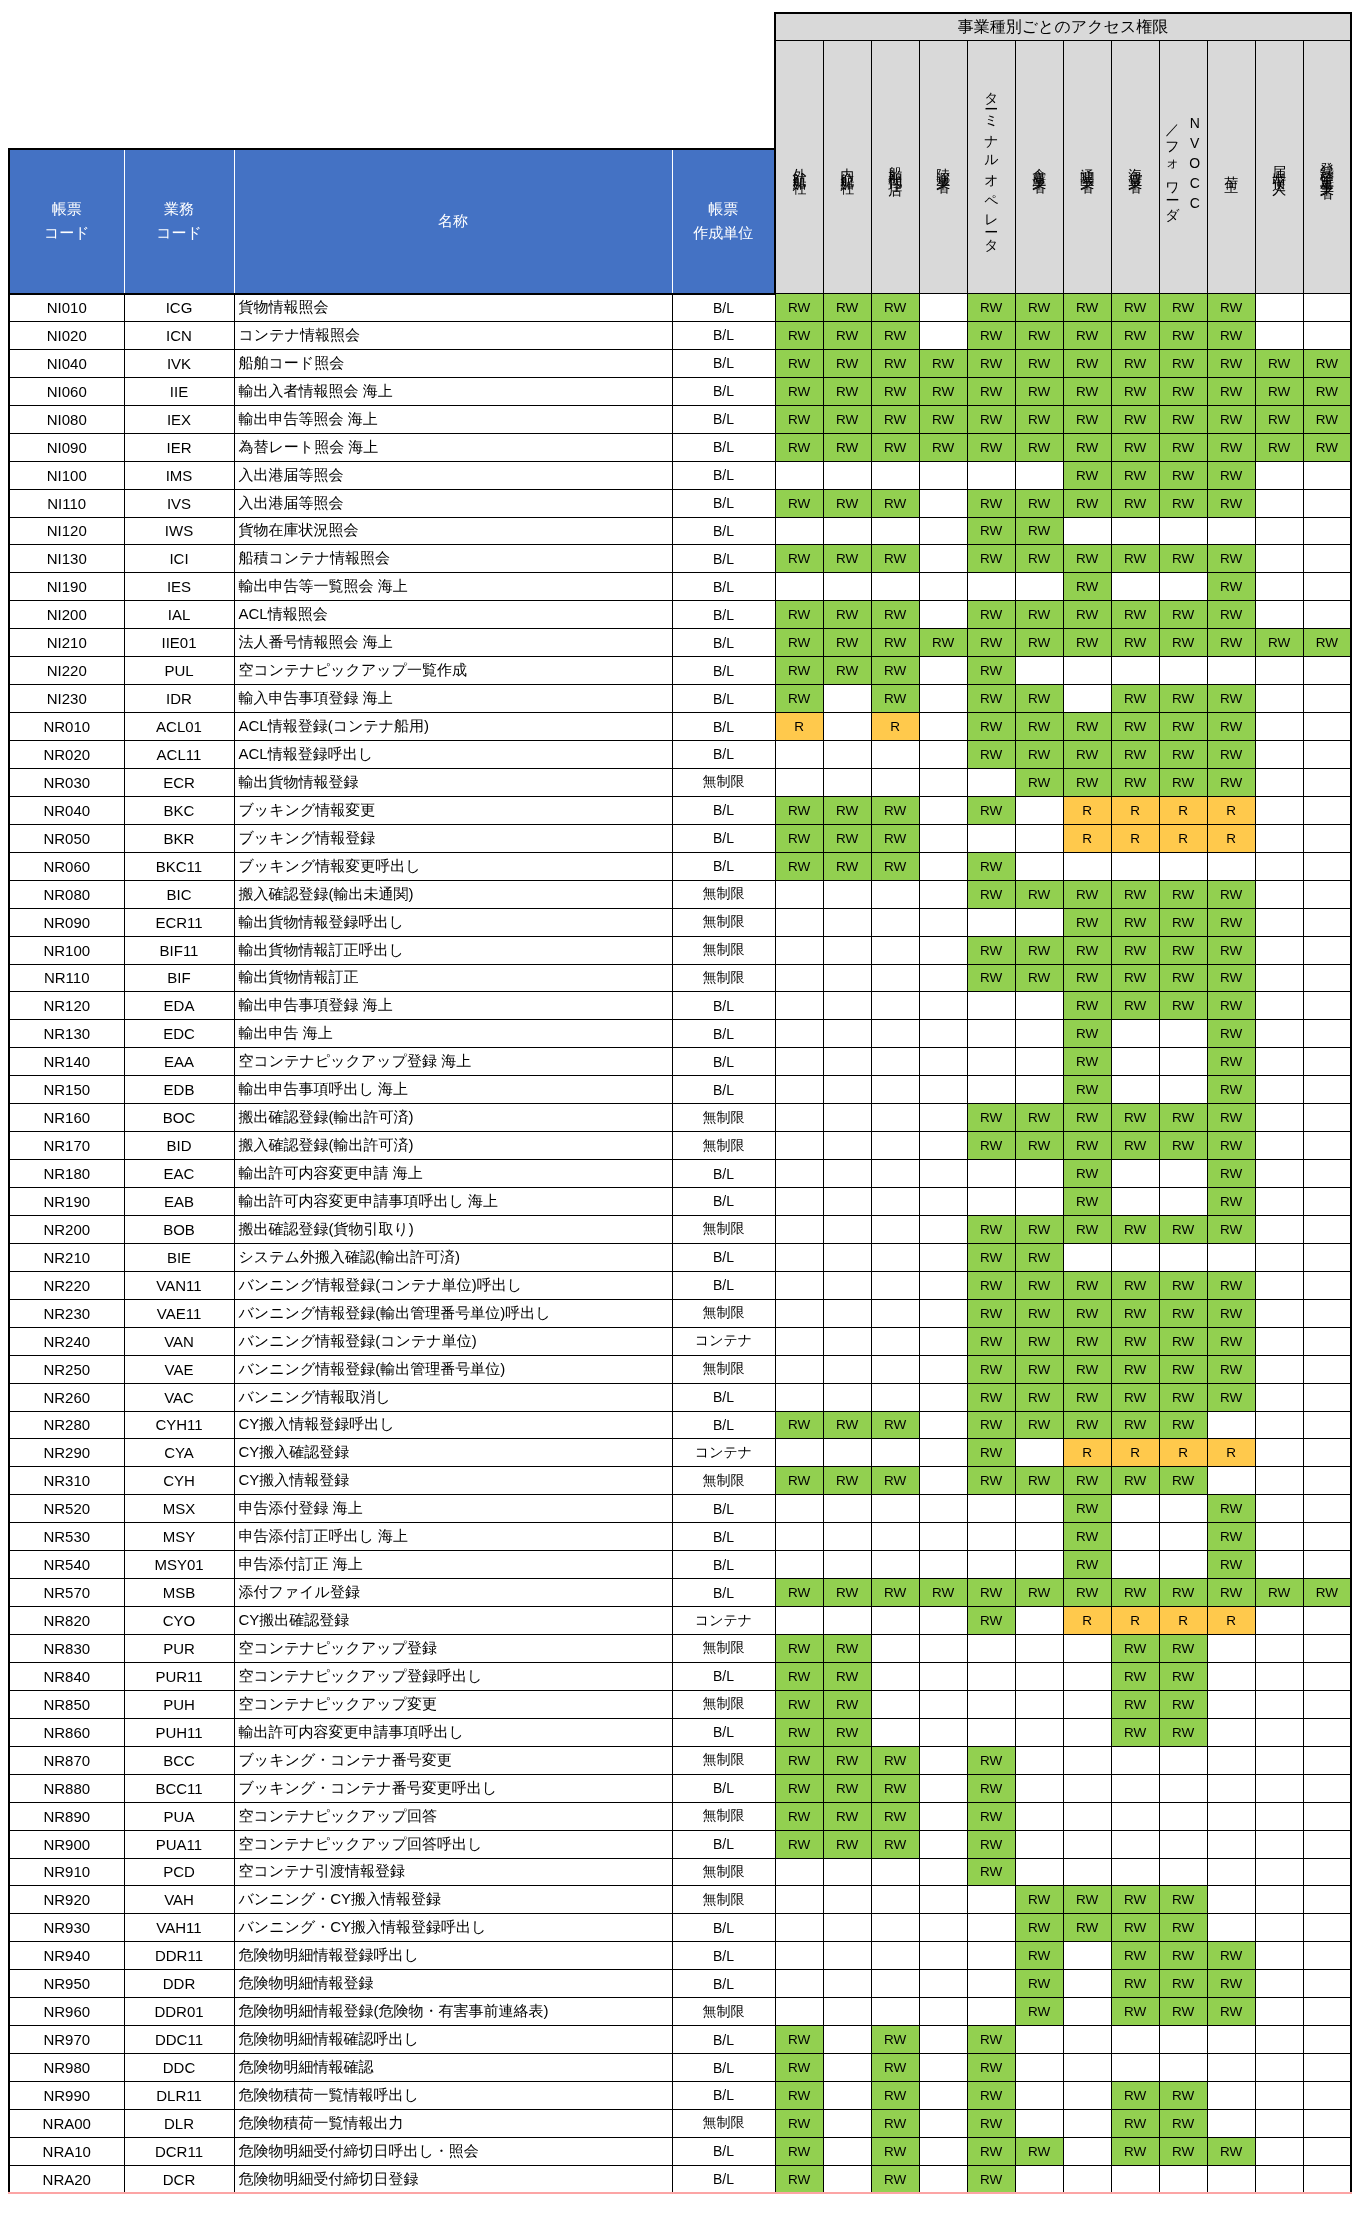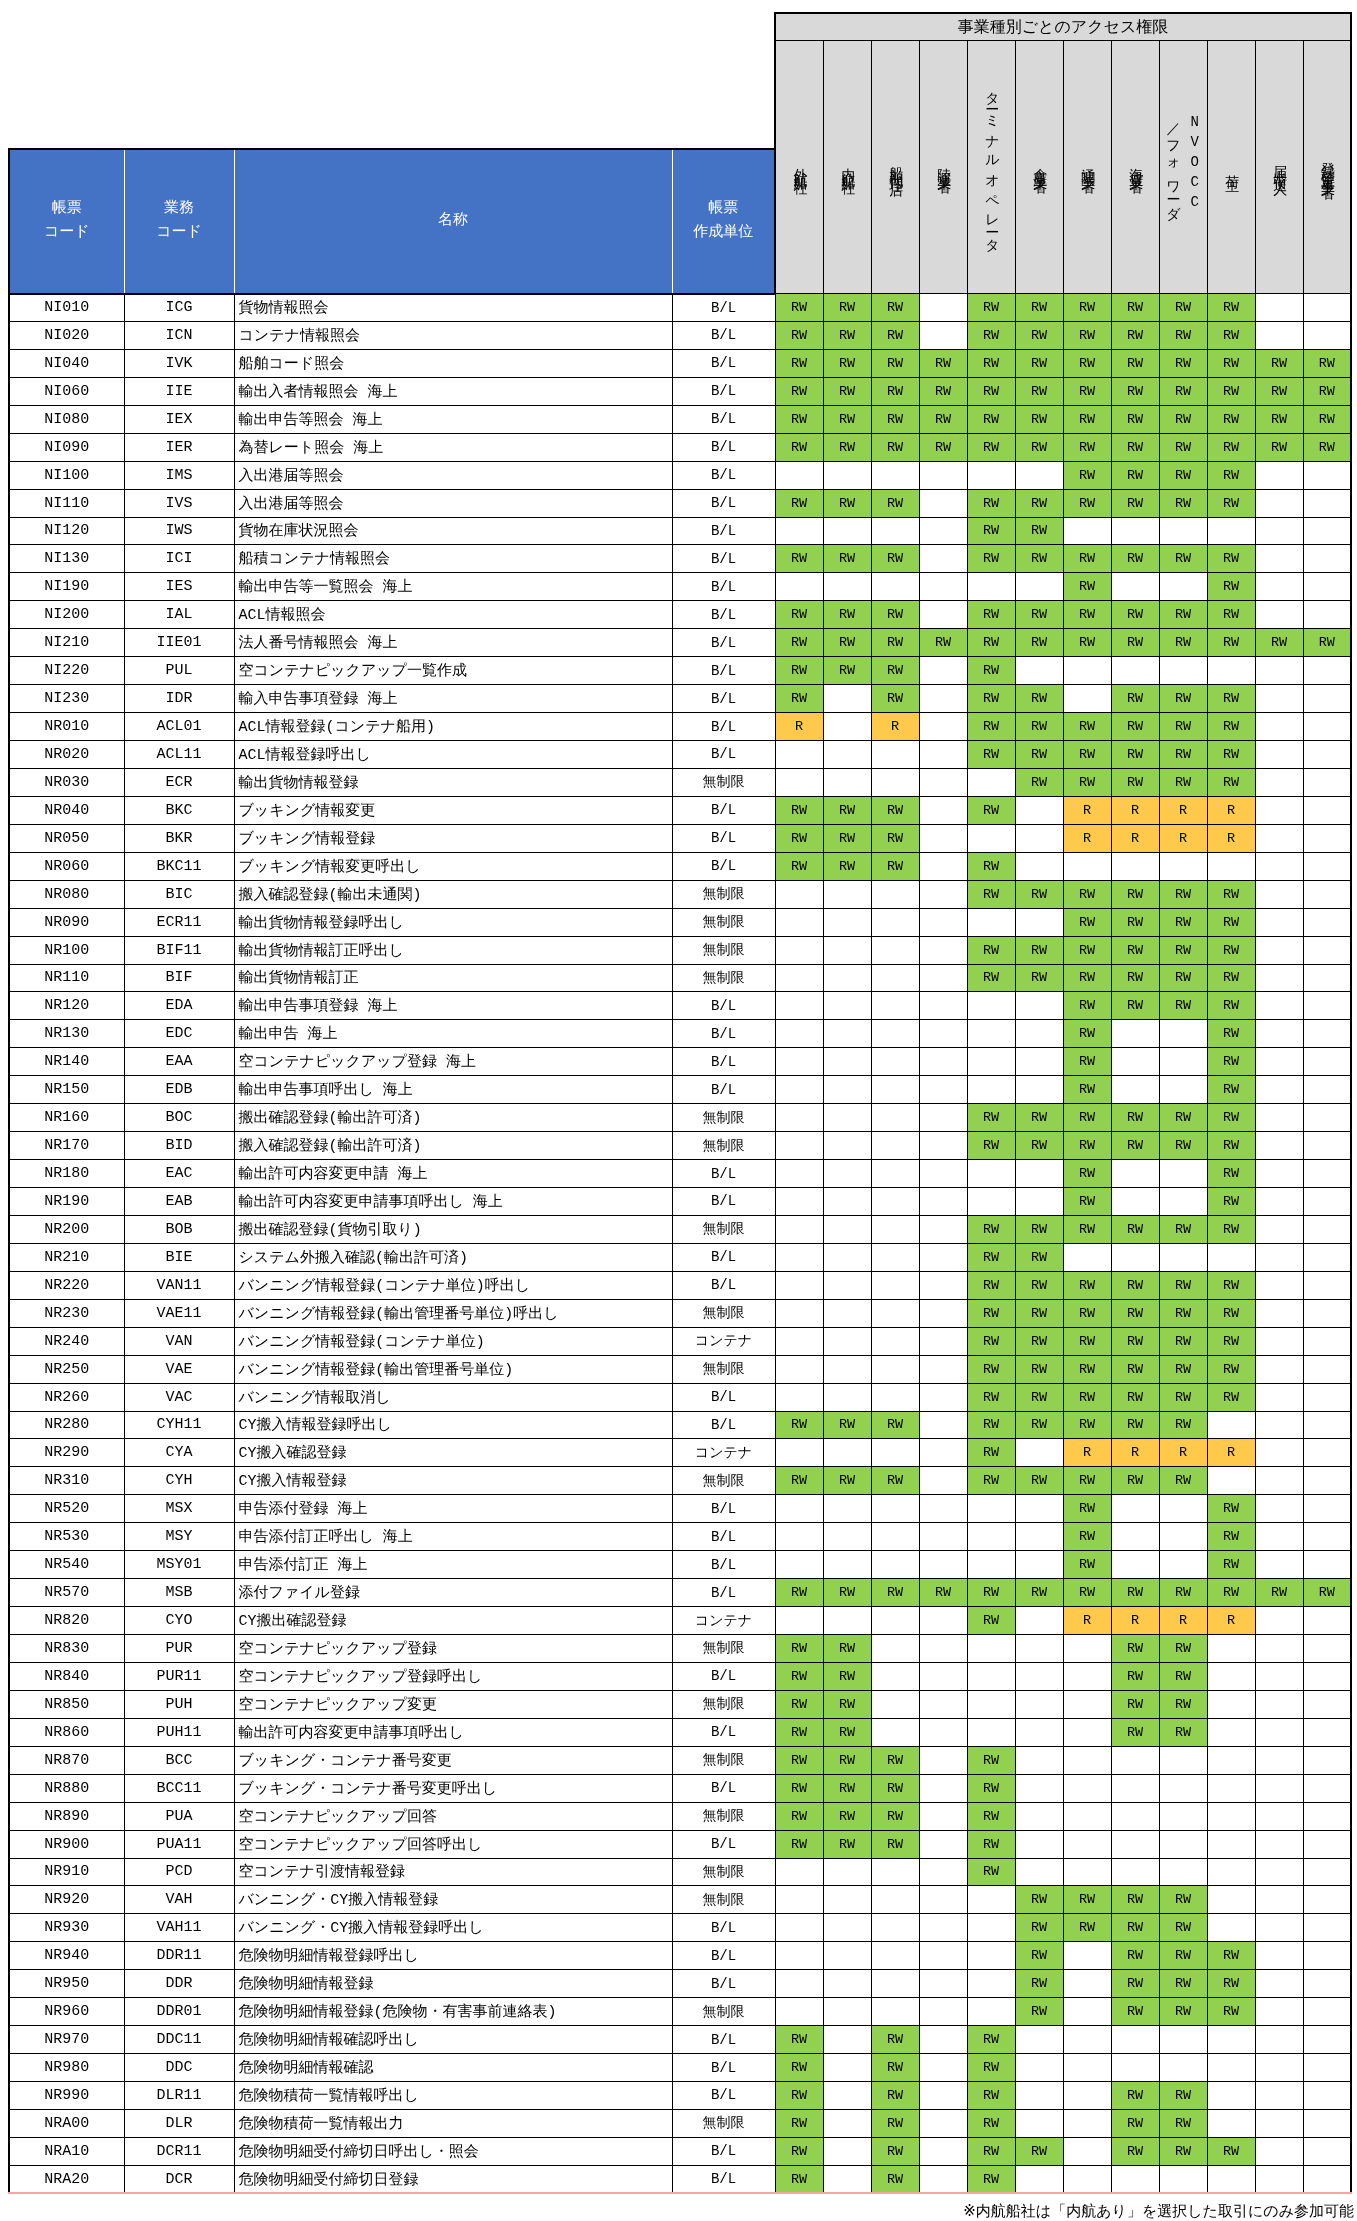--- a/index.html
+++ b/index.html
@@ -1,18 +1,18 @@
 <!DOCTYPE html>
 <html><head>
 <meta charset="utf-8">
 <style>
   html,body{margin:0;padding:0;background:#fff;}
   body{width:1357px;height:2221px;font-family:"Liberation Sans","DejaVu Sans",sans-serif;color:#000;}
   .page{position:relative;width:1357px;height:2221px;overflow:hidden;}
-  table.grid{border-collapse:collapse;table-layout:fixed;margin:12px 0 8px 8px;font-family:Liberation Mono, monospace;}
+  table.grid{border-collapse:collapse;table-layout:fixed;margin:12px 0 8px 8px;}
   
   td.spacer{border:none;background:#fff;}
   th.title{background:#D9D9D9;border:1px solid #000;border-top:2px solid #000;border-left:2px solid #000;border-right:2px solid #000;
            font-size:16px;font-weight:400;height:26px;text-align:center;vertical-align:middle;padding:0;}
   tr.vhead-row{height:108px;}
   th.vhead{background:#D9D9D9;border:1px solid #000;vertical-align:middle;text-align:center;padding:3px 0;font-weight:400;}
   th.vhead:last-child{border-right:2px solid #000;}
   th.vhead:first-child{border-left:2px solid #000;}
   .vtext{writing-mode:vertical-rl;text-orientation:upright;white-space:pre-line;font-size:14px;letter-spacing:4px;
          line-height:1.55;display:inline-block;margin:0 auto;}
@@ -1310,14 +1310,13 @@
           <td class="acc"></td>
           <td class="acc"></td>
           <td class="acc"></td>
           <td class="acc"></td>
           <td class="acc"></td>
           <td class="acc"></td>
           <td class="acc last"></td>
         </tr>
       </tbody>
   </table>
-  <div class="footnote">※内航船社は「内航あり」を選択した取引にのみ参加可能</div>
 </div>
 
 </body></html>

